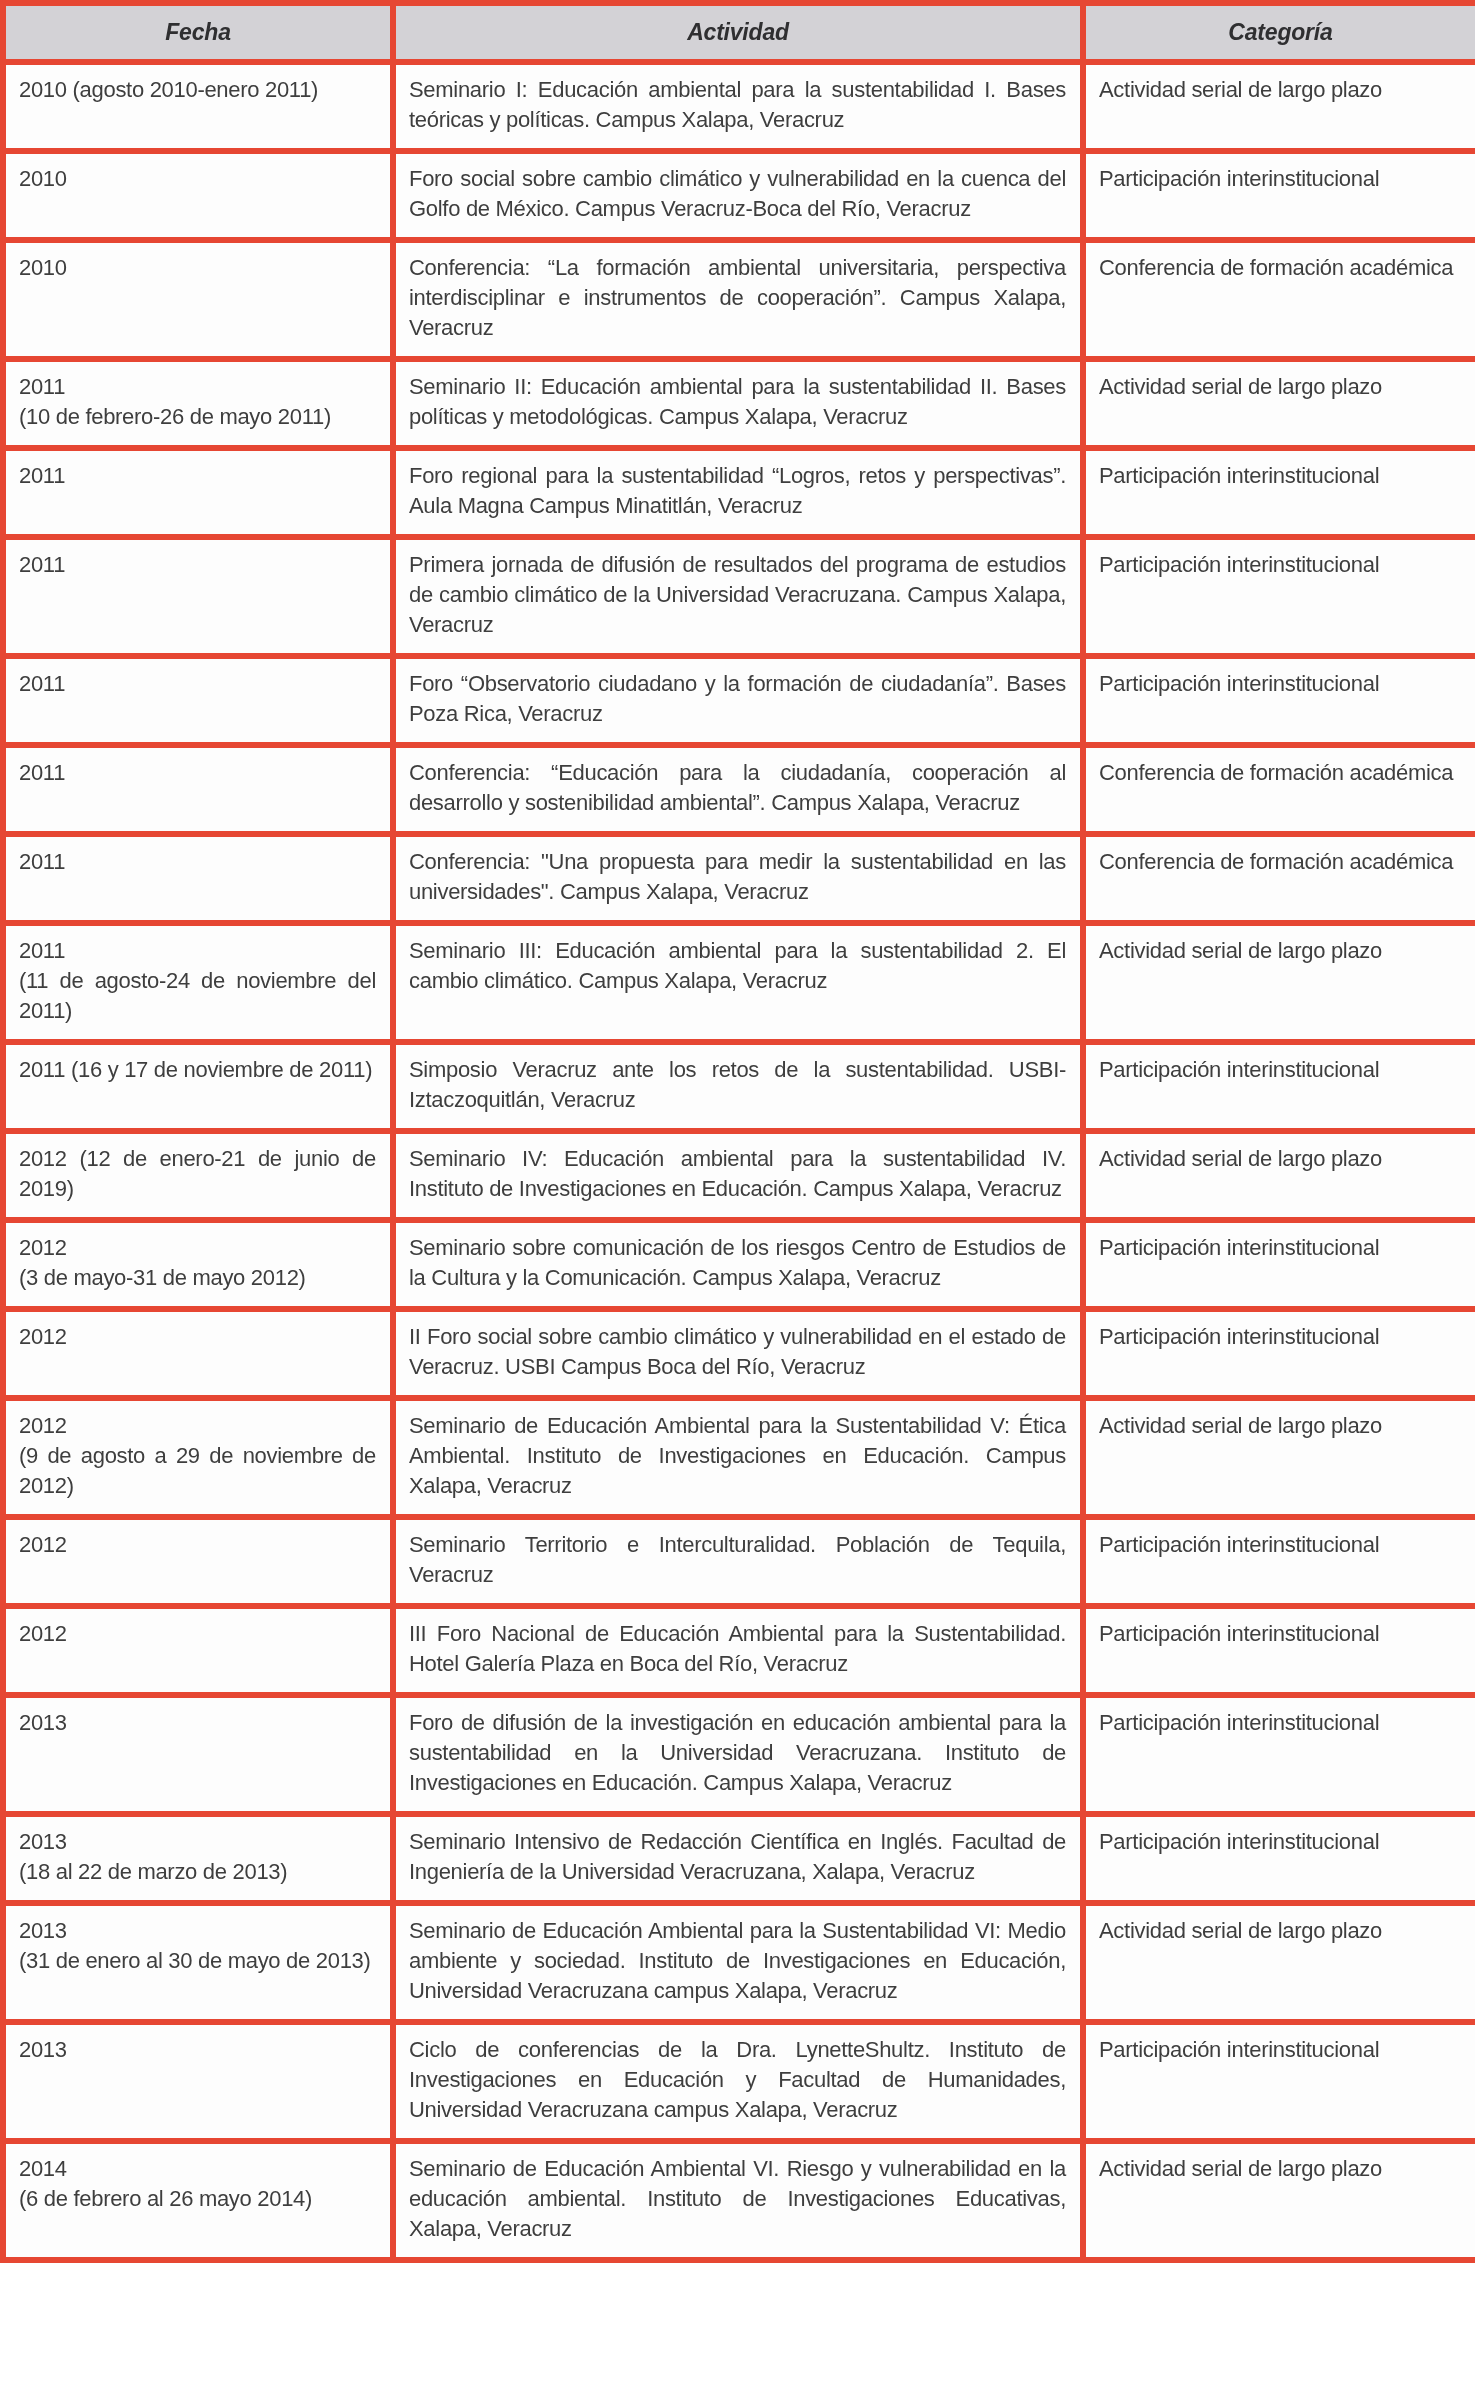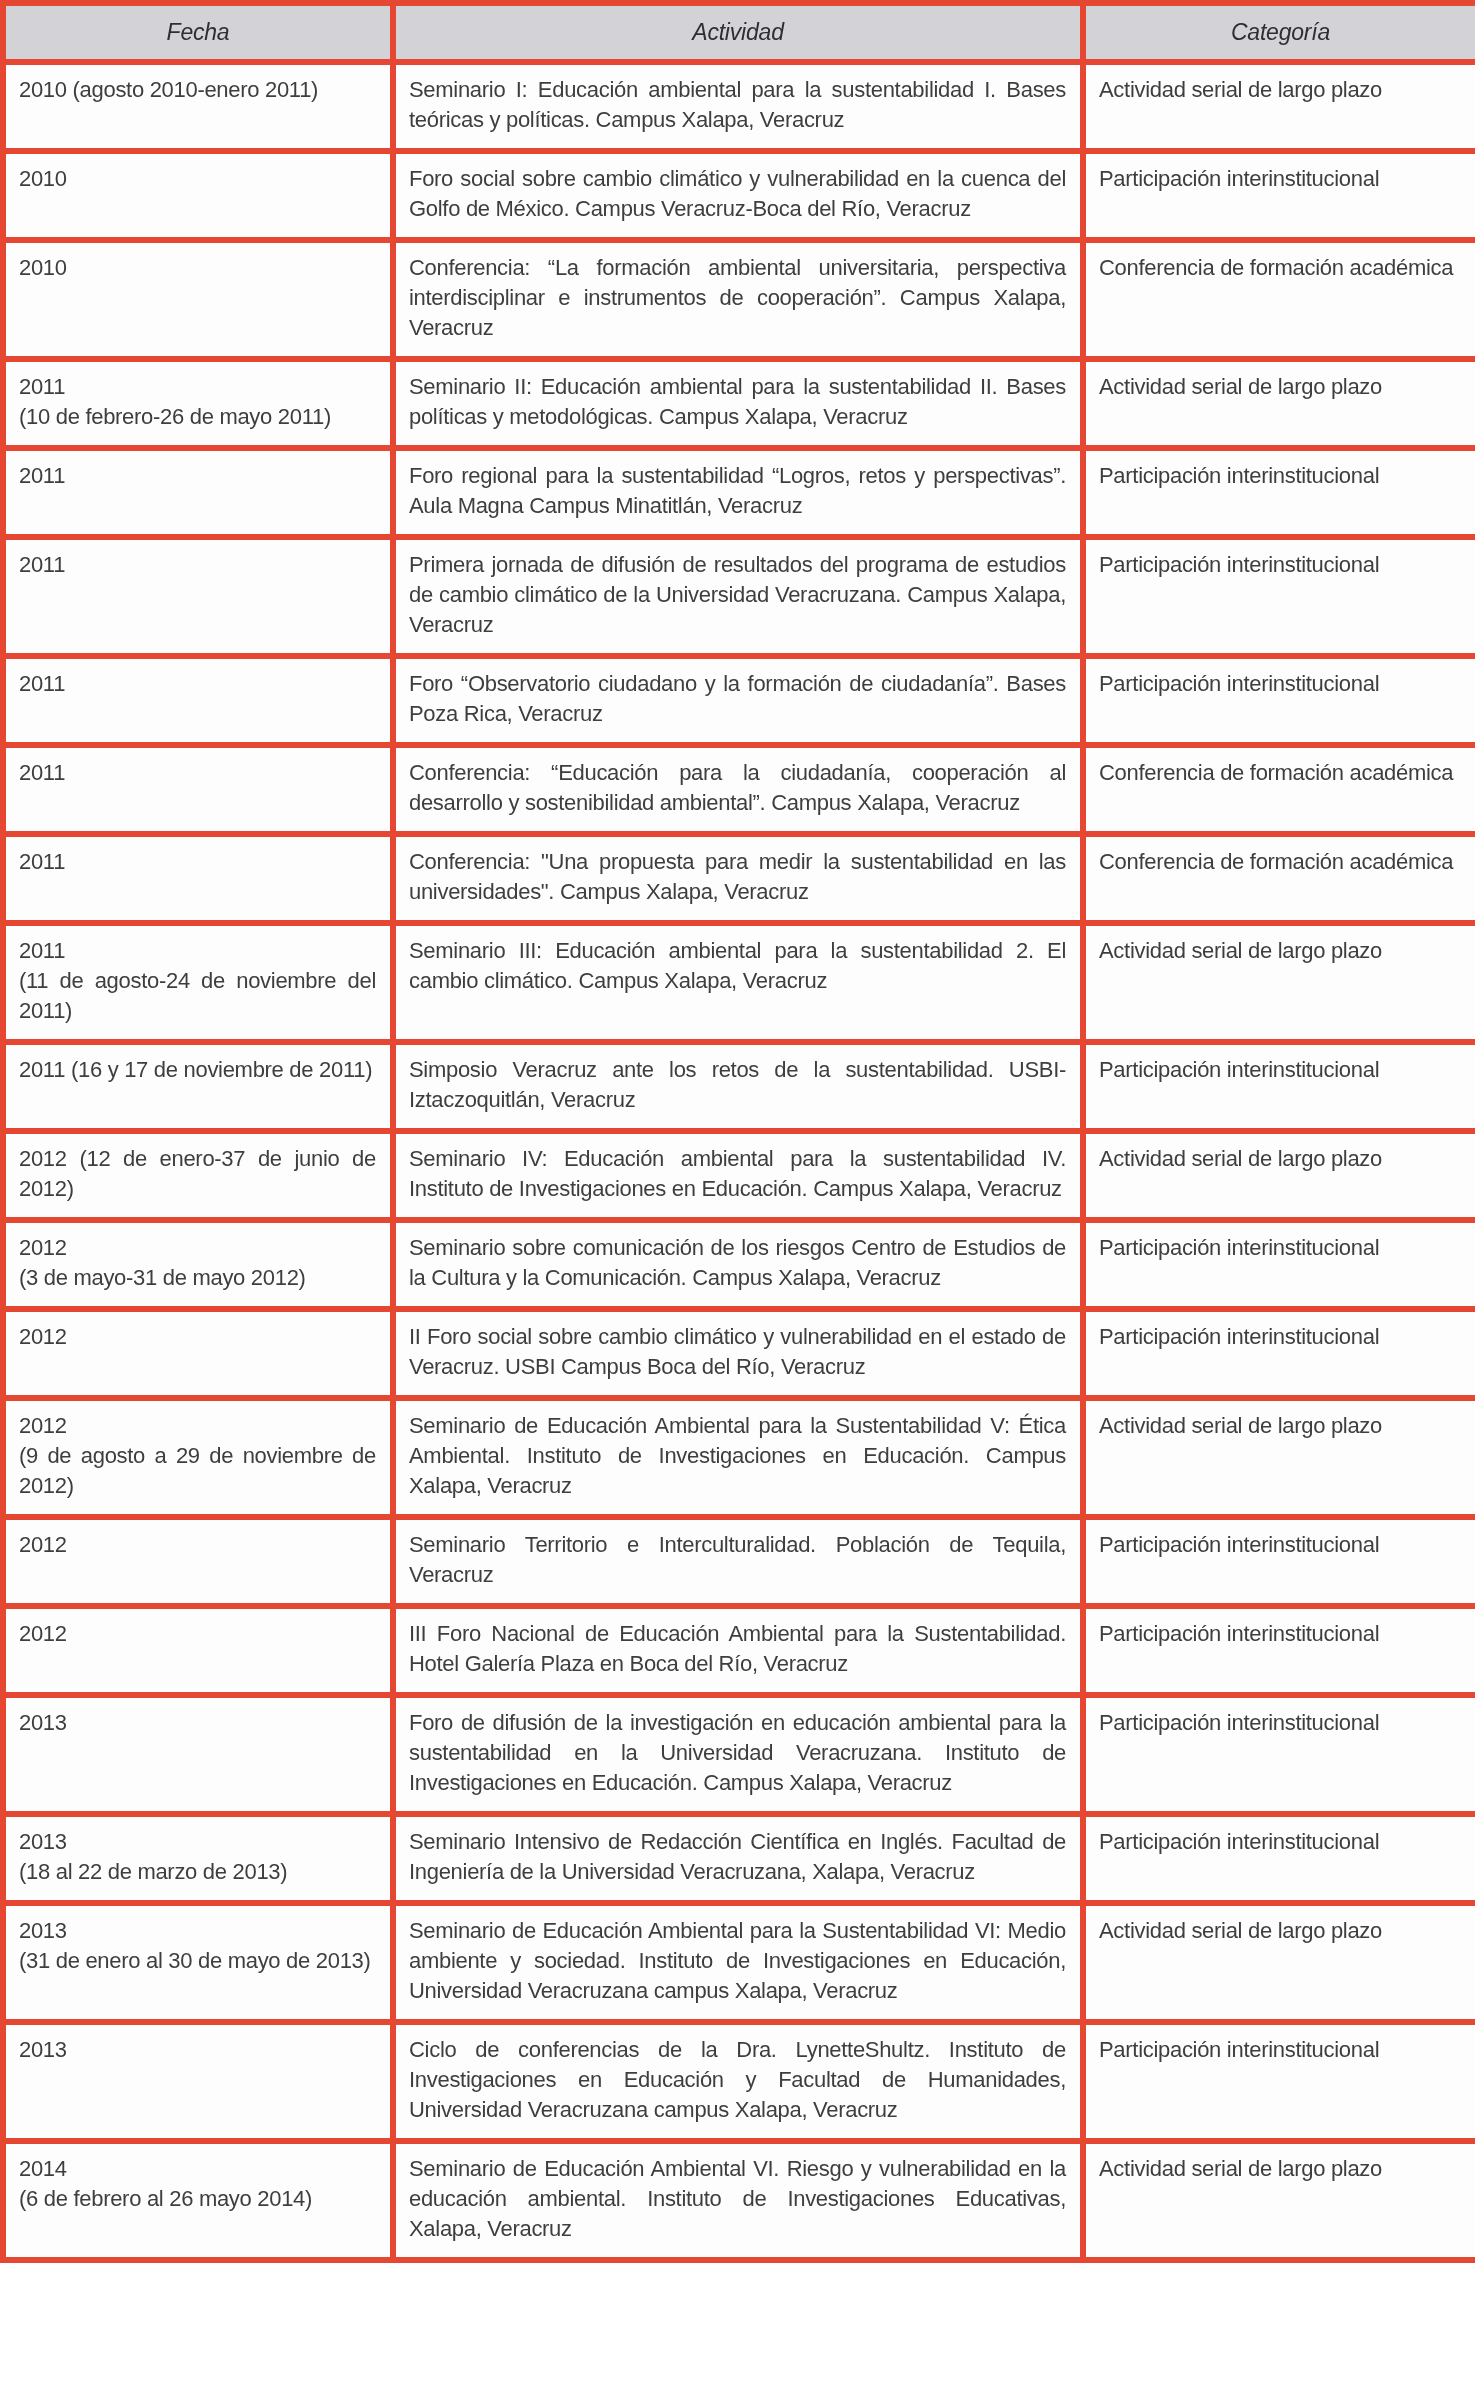--- a/index.html
+++ b/index.html
@@ -25,21 +25,21 @@
   col.c-actividad{width:690px;}
   col.c-categoria{width:395px;}
   th,td{
     border:6px solid var(--border);
     vertical-align:top;
   }
   th{
     background:var(--header-bg);
     color:var(--header-text);
     font-size:23px;
-    font-weight:normal;
+    font-weight:bold;
     font-style:italic;
     text-align:center;
     padding:13px 6px;
     letter-spacing:-0.2px;
   }
   td{
     font-size:22px;
     line-height:30px;
     padding:10px 14px 13px 13px;
     letter-spacing:-0.3px;
@@ -135,21 +135,21 @@
     <td class="categoria">Actividad serial de largo plazo</td>
   </tr>
 
   <tr>
     <td class="fecha">2011 (16 y 17 de noviembre de 2011)</td>
     <td class="actividad">Simposio Veracruz ante los retos de la sustentabilidad. USBI-Iztaczoquitlán, Veracruz</td>
     <td class="categoria">Participación interinstitucional</td>
   </tr>
 
   <tr>
-    <td class="fecha">2012 (12 de enero-37 de junio de 2012)</td>
+    <td class="fecha">2012 (12 de enero-21 de junio de 2019)</td>
     <td class="actividad">Seminario IV: Educación ambiental para la sustentabilidad IV. Instituto de Investigaciones en Educación. Campus Xalapa, Veracruz</td>
     <td class="categoria">Actividad serial de largo plazo</td>
   </tr>
 
   <tr>
     <td class="fecha">2012
 (3 de mayo-31 de mayo 2012)</td>
     <td class="actividad">Seminario sobre comunicación de los riesgos Centro de Estudios de la Cultura y la Comunicación. Campus Xalapa, Veracruz</td>
     <td class="categoria">Participación interinstitucional</td>
   </tr>

